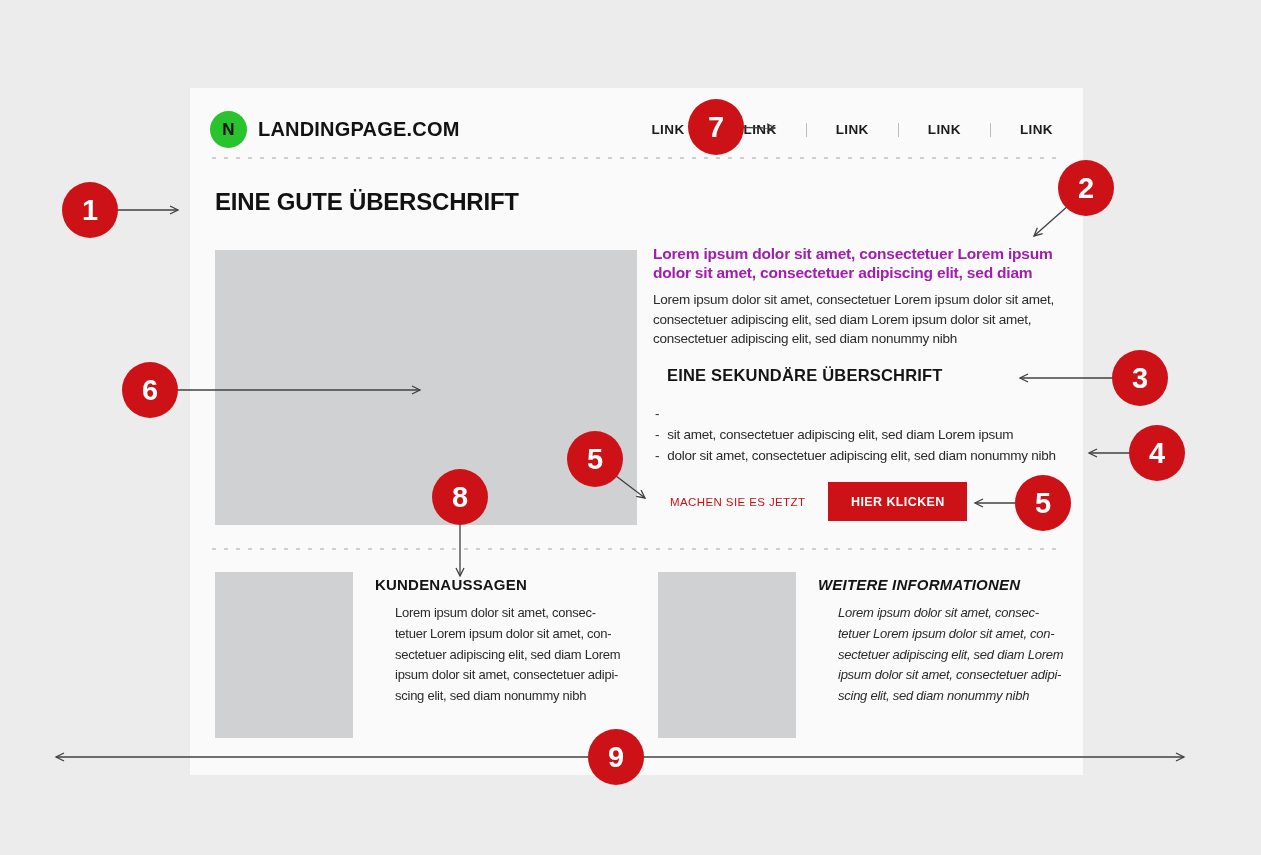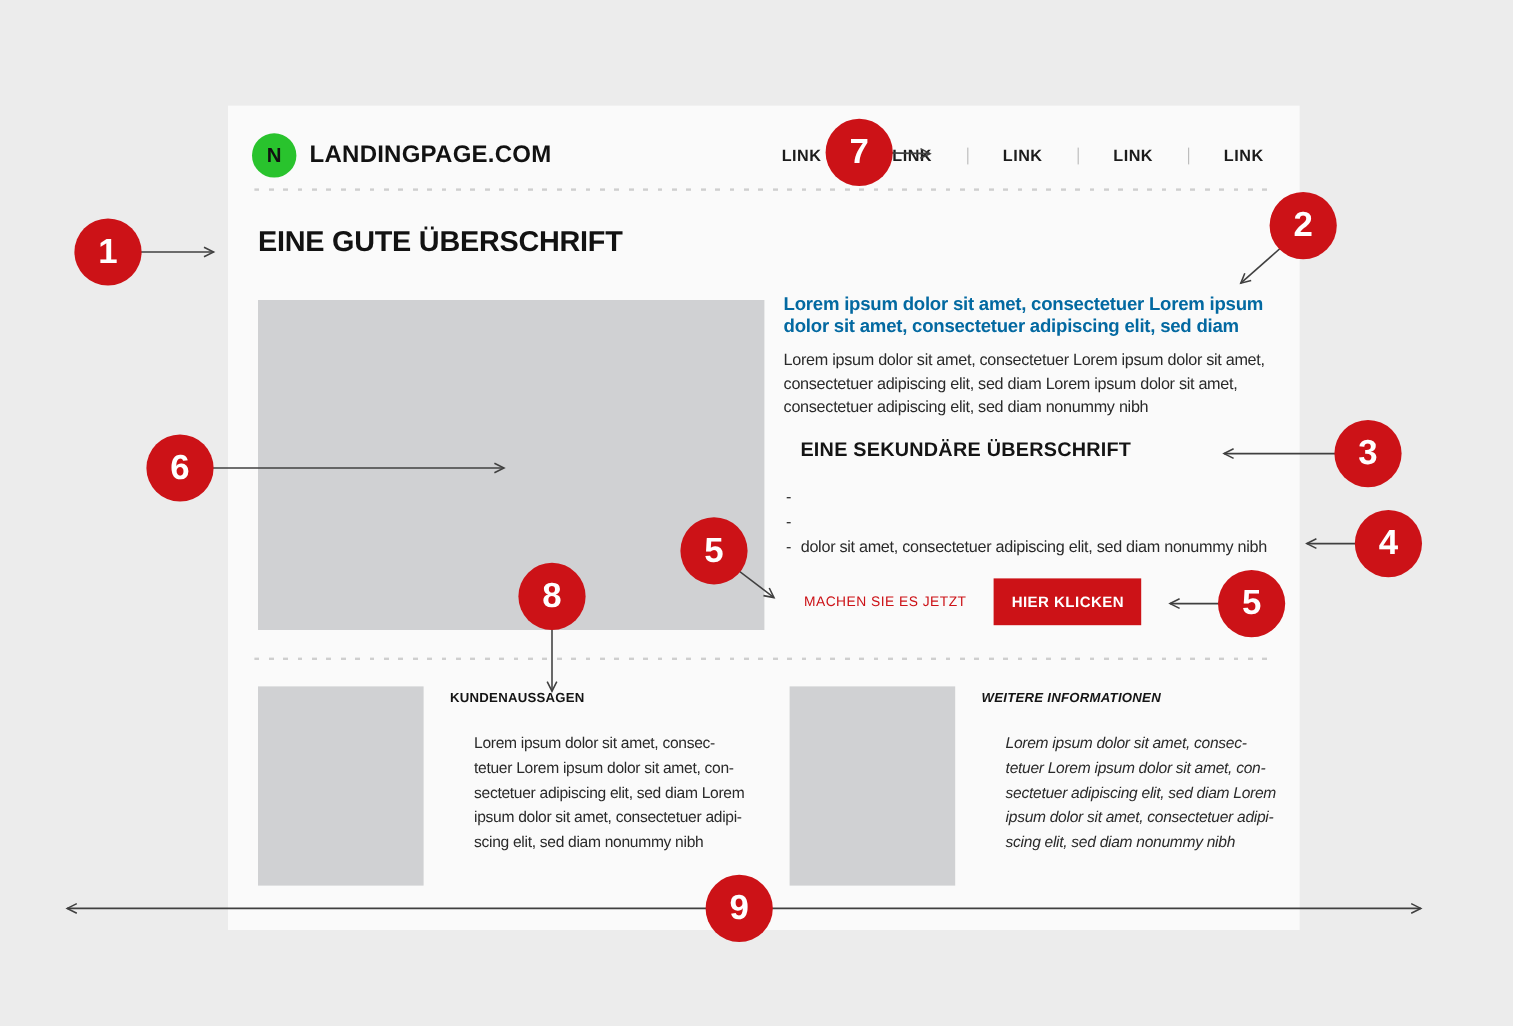--- a/index.html
+++ b/index.html
@@ -22,41 +22,41 @@
   .rule-top { left: 22px; right: 24px; top: 69px; }
   .rule-mid { left: 22px; right: 26px; top: 460px; }
 
   .h1 { position: absolute; left: 25px; top: 100px; font-size: 24px; font-weight: 900;
         letter-spacing: -0.2px; color: #121212; }
 
   .hero-img { position: absolute; left: 25px; top: 162px; width: 422px; height: 275px; background: #d0d1d3; }
 
   .hero-col { position: absolute; left: 463px; top: 156px; width: 430px; }
   .lead-bold { position: absolute; top: 0; left: 0; width: 430px; font-size: 15.5px; font-weight: 800;
-               line-height: 1.25; letter-spacing: -0.2px; color: #0369a1; white-space: pre-line; }
+               line-height: 1.25; letter-spacing: -0.2px; color: #a21caf; white-space: pre-line; }
   .lead-text { position: absolute; top: 46px; left: 0; width: 430px; font-size: 13.5px; line-height: 1.45;
                letter-spacing: -0.25px; color: #2a2a2a; white-space: pre-line; }
   .h2 { position: absolute; top: 122px; left: 14px; font-size: 16.5px; font-weight: 800;
         letter-spacing: 0.2px; color: #141414; }
   .bullets { position: absolute; top: 160px; left: 2px; }
   .bullet { display: flex; gap: 8px; font-size: 13.5px; letter-spacing: -0.25px; color: #2a2a2a;
             line-height: 1.55; white-space: nowrap; }
   .cta-row { position: absolute; top: 238px; left: 17px; display: flex; align-items: center; }
   .cta-text { font-size: 11.5px; font-weight: 400; color: #cc1217; letter-spacing: 0.4px; cursor: pointer; }
-  .cta-button { margin-left: 23px; width: 123px; height: 39px; background: #cc1217; color: #fff;
+  .cta-button { margin-left: 23px; width: 139px; height: 39px; background: #cc1217; color: #fff;
                 font-size: 12.5px; font-weight: 800; letter-spacing: 0.4px; display: flex;
                 align-items: center; justify-content: center; border: none; cursor: pointer;
                 font-family: inherit; }
 
   
   .section { position: absolute; top: 484px; display: flex; gap: 22px; }
   .section-left  { left: 25px;  width: 425px; }
   .section-right { left: 468px; width: 420px; font-style: italic; }
   .section-img { width: 138px; height: 166px; background: #d0d1d3; flex: 0 0 auto; }
-  .section-title { font-size: 11px; font-weight: 800; letter-spacing: 0.2px; color: #141414; margin: 4px 0 21px; }
+  .section-title { font-size: 15px; font-weight: 800; letter-spacing: 0.2px; color: #141414; margin: 4px 0 10px; }
   .section-body { font-size: 13px; line-height: 1.6; letter-spacing: -0.25px; color: #2a2a2a; white-space: pre-line; margin-left: 20px; }
 
   
   .arrows { position: absolute; left: 0; top: 0; z-index: 5; pointer-events: none; }
   .callout { position: absolute; width: 56px; height: 56px; border-radius: 50%; background: #cc1217;
              color: #fff; display: flex; align-items: center; justify-content: center;
              font-size: 29px; font-weight: 800; z-index: 6; }
   .co1  { left: 62px;   top: 182px; }
   .co2  { left: 1058px; top: 160px; }
   .co3  { left: 1112px; top: 350px; }
@@ -105,20 +105,21 @@
 consectetuer adipiscing elit, sed diam Lorem ipsum dolor sit amet,
 consectetuer adipiscing elit, sed diam nonummy nibh</div>
       <div class="h2">EINE SEKUNDÄRE ÜBERSCHRIFT</div>
 
       <div class="bullets">
         <div class="bullet">
           <span>-</span>
         </div>
         <div class="bullet">
           <span>-</span>
+          <span>sit amet, consectetuer adipiscing elit, sed diam Lorem ipsum</span>
         </div>
         <div class="bullet">
           <span>-</span>
           <span>dolor sit amet, consectetuer adipiscing elit, sed diam nonummy nibh</span>
         </div>
       </div>
 
       <div class="cta-row">
         <span class="cta-text">MACHEN SIE ES JETZT</span>
         <button class="cta-button">HIER KLICKEN</button>

